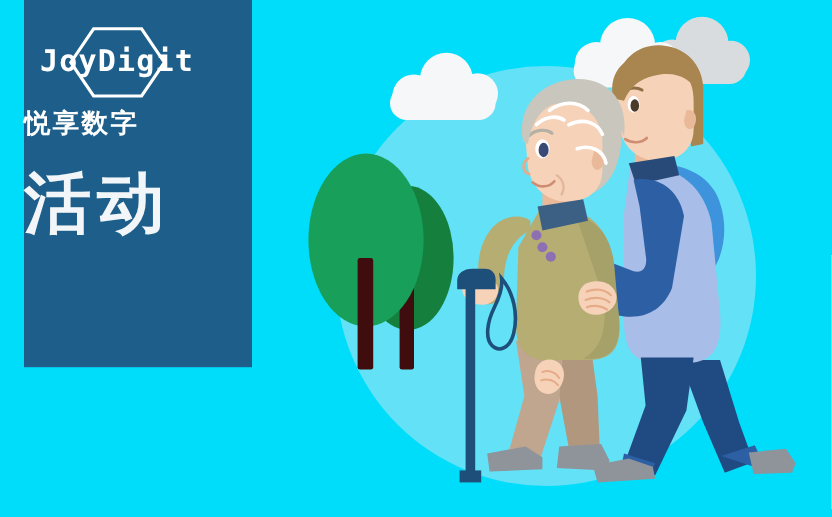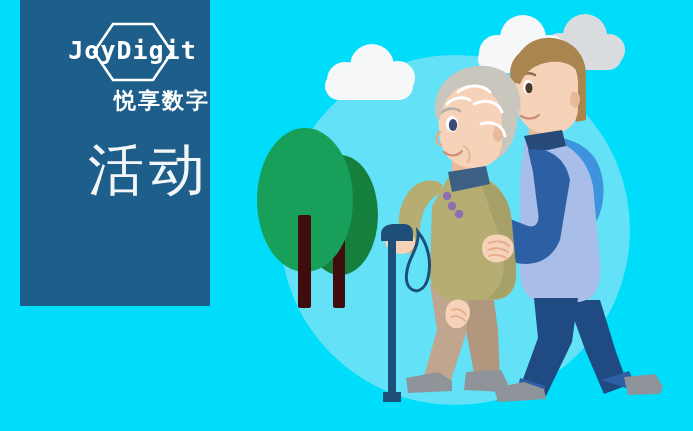--- a/index.html
+++ b/index.html
@@ -29,21 +29,21 @@
   .panel {
     position: absolute;
     left: 20px;
     top: 0px;
     width: 190px;
     height: 306px;
     background: #1d5f8a;
     box-sizing: border-box;
     display: flex;
     flex-direction: column;
-    align-items: flex-end;
+    align-items: flex-start;
     z-index: 5;
   }
   .brand {
     position: relative;
     width: 155px;
     height: 62px;
     margin-top: 22px;
   }
   .brand-hex {
     position: absolute;
@@ -61,33 +61,33 @@
     text-align: center;
     font-family: "DejaVu Sans Mono", monospace;
     font-size: 25px;
     font-weight: bold;
     letter-spacing: 1px;
     color: #ffffff;
     line-height: 30px;
   }
   .brand-cn {
     margin-top: 6px;
-    font-family: Liberation Mono, monospace;
+    font-family: Liberation Serif, serif;
     font-size: 22px;
     font-weight: bold;
     letter-spacing: 2px;
     color: #ffffff;
     line-height: 26px;
   }
   .panel-title {
     margin-top: 20px;
     color: #f2f6f8;
     font-family: "DejaVu Sans", sans-serif;
     font-size: 56px;
-    font-weight: normal;
+    font-weight: bold;
     line-height: 68px;
     letter-spacing: 5px;
     text-align: center;
   }
   .panel-title .line {
     display: block;
   }
 </style>
 </head>
 <body>

